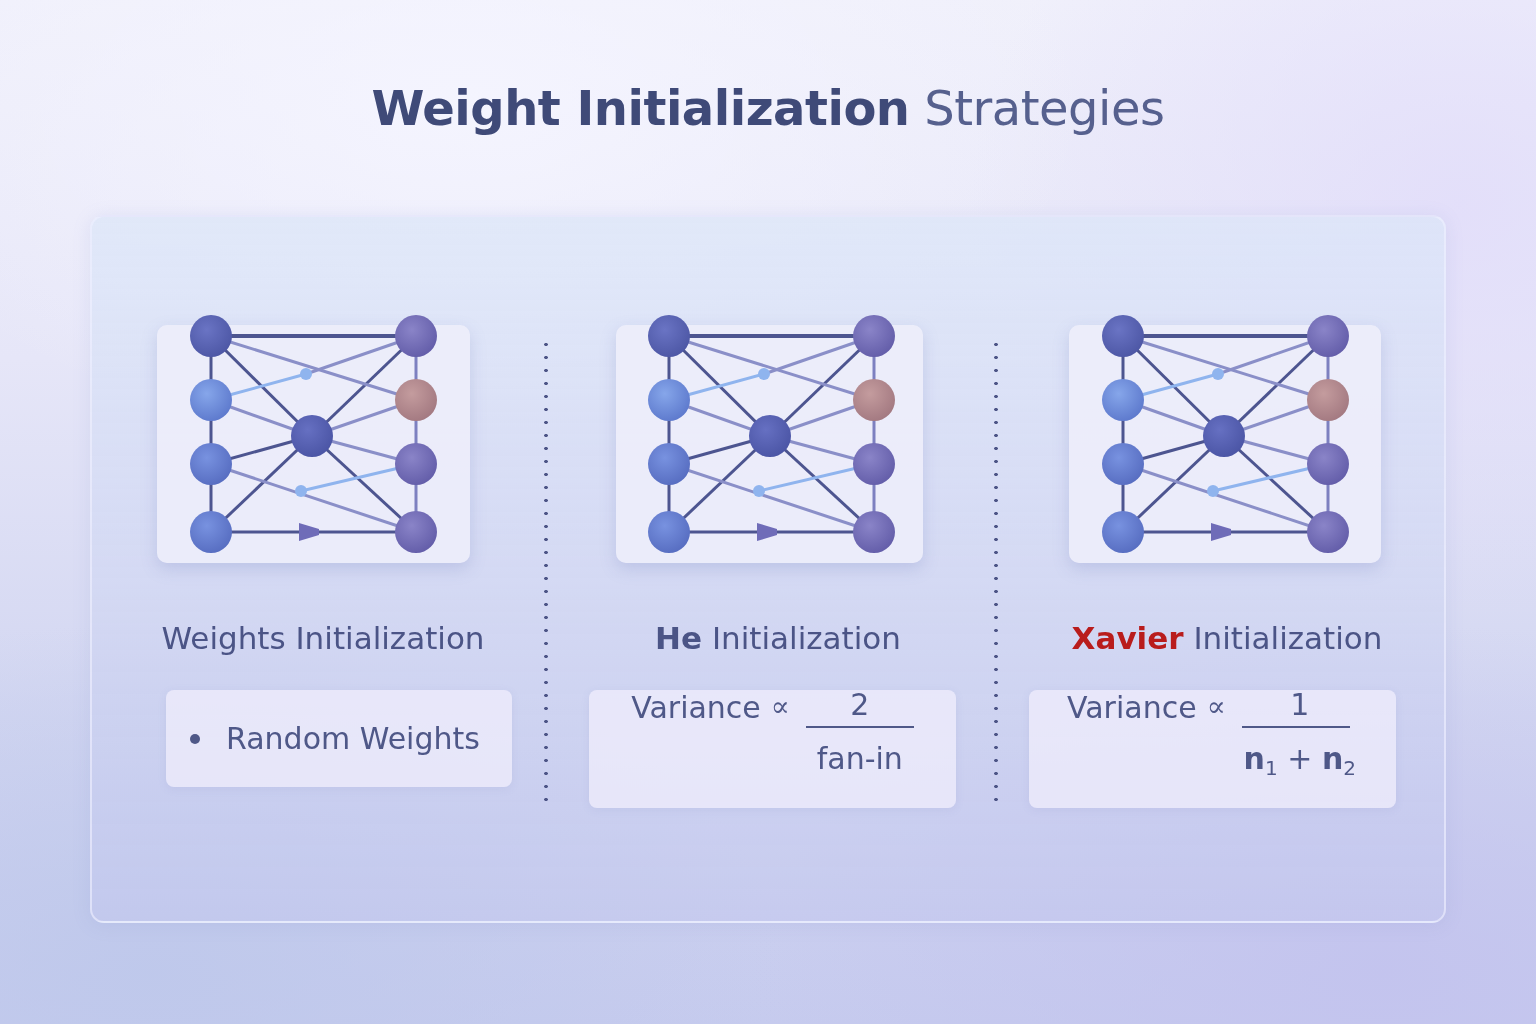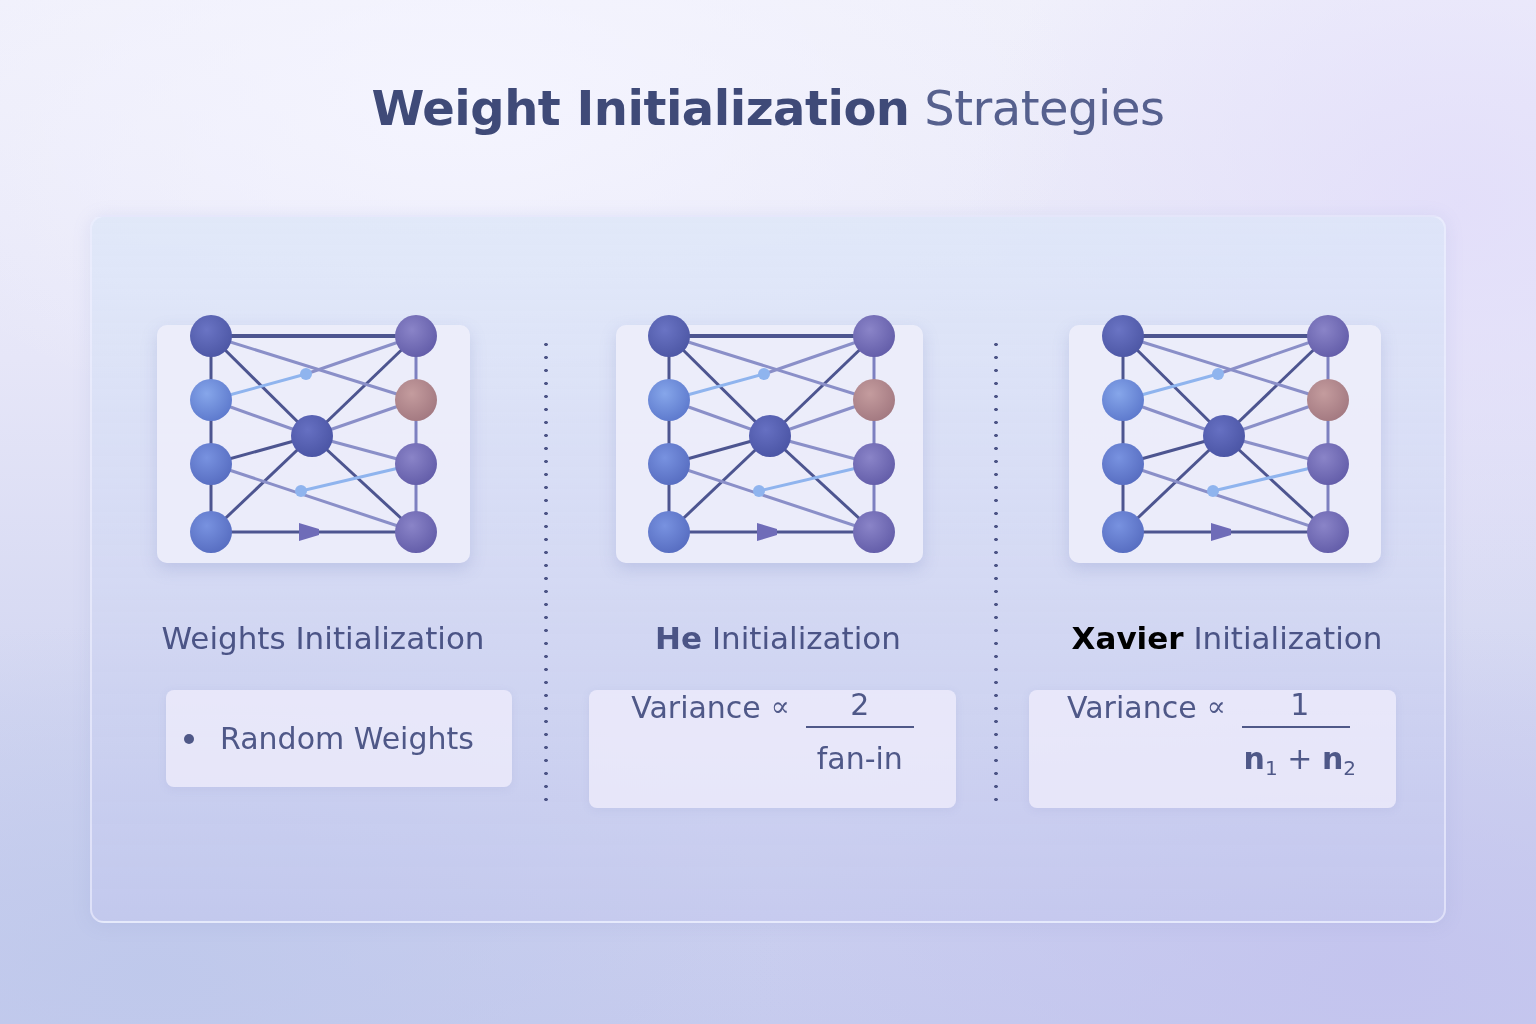--- a/index.html
+++ b/index.html
@@ -36,29 +36,29 @@
     position: absolute; top: 325px; height: 238px; border-radius: 10px;
     background: rgba(238,238,250,0.85);
     box-shadow: 0 6px 16px rgba(120,130,190,0.25);
   }
   .net { position: absolute; top: 0; left: 0; width: 1536px; height: 1024px; pointer-events: none; }
   .col-title {
     position: absolute; top: 620px; font-size: 31px; color: #4b5486; white-space: nowrap;
     text-align: center;
   }
   .col-title .strong { font-weight: bold; text-align: right; }
-  .col-title .strong.xavier { color: #000000; }
+  .col-title .strong.xavier { color: #b91c1c; }
   .formula-box {
     position: absolute; border-radius: 8px;
     background: rgba(240,238,252,0.75);
     box-shadow: 0 2px 8px rgba(120,130,190,0.12);
   }
   .bullet-row {
     position: absolute; left: 0; top: 0; width: 100%; height: 100%;
-    display: flex; align-items: center; padding-left: 18px; box-sizing: border-box;
+    display: flex; align-items: center; padding-left: 24px; box-sizing: border-box;
     font-size: 30px; color: #4f5888;
   }
   .bullet-dot { width: 10px; height: 10px; border-radius: 50%; background: #4f5888; margin-right: 26px; }
   .formula {
     position: absolute; left: 0; top: 0; width: 100%; height: 100%;
     display: flex; align-items: flex-start; justify-content: center; font-size: 30px; color: #4f5888;
   }
   .prop { font-style: italic; font-family: "DejaVu Serif", serif; font-size: 28px; margin: 0 12px 0 10px; }
   .frac { display: inline-flex; flex-direction: column; align-items: center; margin-left: 4px; }
   .frac .num { padding-bottom: 6px; line-height: 1; }

